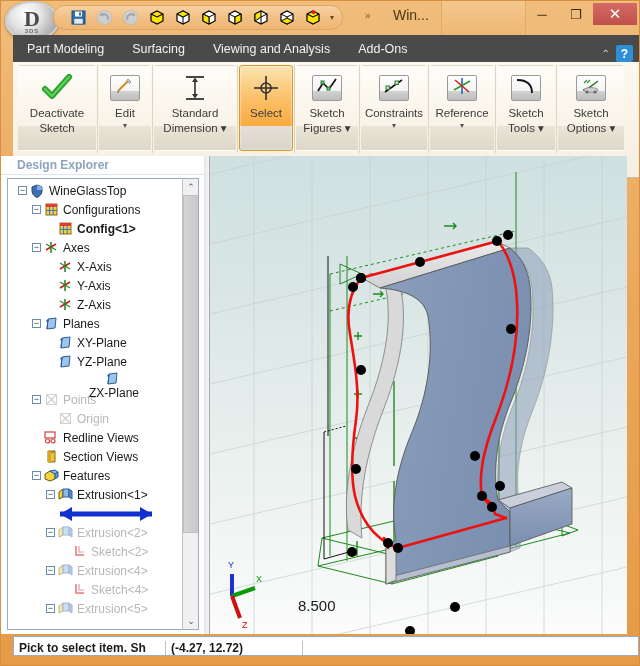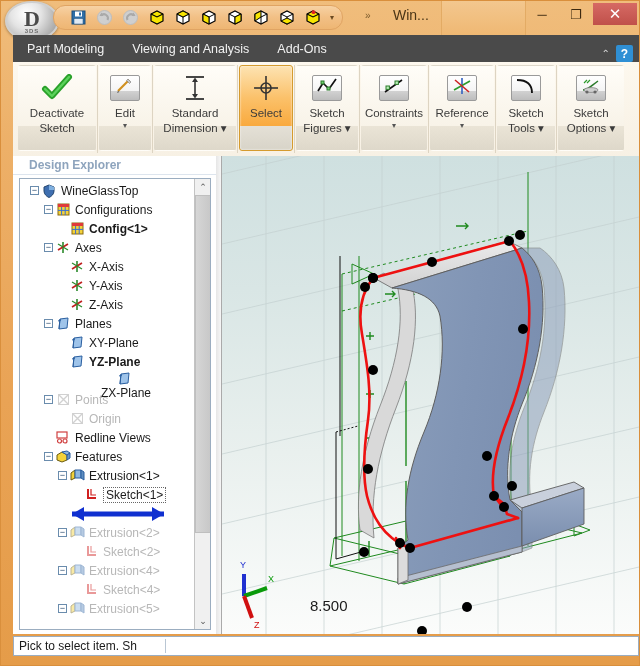--- a/index.html
+++ b/index.html
@@ -131,21 +131,21 @@
   .rbtn .rcaret { font-size: 8px; color:#555; margin-top:1px; }
 
   .icon-box {
     width:30px;height:26px;border:1px solid #9a9a9a;border-radius:2px;
     background: linear-gradient(180deg,#ffffff 0%,#f4f4f4 62%,#d2d2d2 62%,#bdbdbd 100%);
     display:flex;align-items:flex-start;justify-content:center;padding-top:1px;
   }
 
   
   #main {
-    position: absolute; left: 12px; top: 155px; width: 626px; height: 478px;
+    position: absolute; left: 0; top: 155px; width: 626px; height: 478px;
     display: flex; background:#fff;
   }
 
   
   #explorer { width: 203px; height: 478px; background:#fff; position:relative; }
   #explorer-title {
     height: 19px; padding: 2px 0 0 16px;
     font-size: 12px; font-weight: bold; color: #8ea4bd;
     font-family: "Liberation Sans", sans-serif;
     border-bottom: 1px solid #dde5ee;
@@ -192,21 +192,21 @@
   #viewport {
     flex: 1; position: relative; overflow: hidden;
     background: linear-gradient(180deg,#cfe0e0 0%,#d9e6e5 28%,#e9f0ee 62%,#fbfcfb 100%);
     border-left:1px solid #aaa;
   }
   #viewport svg { position:absolute; left:0; top:0; }
 
   
   #statusbar {
     position:absolute; left:12px; top:635px; width:626px; height:20px;
-    background:#fff; border:1px solid #9badc0; display:flex; align-items:center;
+    background:#fff; border:1px solid #9badc0; display:flex; align-items:flex-end;font-weight:bold;
   }
   .sbcell {
     font-size:12px; color:#1a1a1a; display:flex; align-items:center;
     padding: 0 5px; border-right:1px solid #b9c6d3; overflow:hidden; white-space:nowrap;
   }
   #sb-hint { width: 152px; }
   #sb-state { width: 148px; }
   #sb-coord { width: 137px; }
   #sb-blank { flex:1; border-right:none; }
 </style>
@@ -304,20 +304,21 @@
 
     <div id="win-controls">
       <div class="win-btn">─</div>
       <div class="win-btn">❐</div>
       <div class="win-btn close">✕</div>
     </div>
   </div>
 
   <div id="ribbon-tabs">
     <div class="rtab">Part Modeling</div>
+    <div class="rtab">Surfacing</div>
     <div class="rtab">Viewing and Analysis</div>
     <div class="rtab">Add-Ons</div>
     <div id="ribbon-right">
       <span id="collapse-caret">⌃</span>
       <span id="help-btn">?</span>
     </div>
   </div>
 
   <div id="ribbon">
 
@@ -562,21 +563,21 @@
               <span class="nospace"></span>
               <span class="ticon">
                 <svg width="13" height="14" viewBox="0 0 13 14">
                   <path d="M3 2 L11 1 L10 11 L2 12 Z" fill="#9fc4ea" stroke="#2a5fa0"></path>
                   <path d="M3 2 L2 12" stroke="#2a5fa0"></path>
                   <path d="M1 4 L4 3" stroke="#2a5fa0"></path>
                 </svg>
               </span>
               <span class="tlabel">XY-Plane</span>
             </div>
-            <div class="tnode" style="padding-left: 38px; font-weight: bold;">
+            <div class="tnode" style="padding-left: 38px;">
               <span class="nospace"></span>
               <span class="ticon">
                 <svg width="13" height="14" viewBox="0 0 13 14">
                   <path d="M3 2 L11 1 L10 11 L2 12 Z" fill="#9fc4ea" stroke="#2a5fa0"></path>
                   <path d="M3 2 L2 12" stroke="#2a5fa0"></path>
                   <path d="M1 4 L4 3" stroke="#2a5fa0"></path>
                 </svg>
               </span>
               <span class="tlabel">YZ-Plane</span>
             </div>
@@ -616,50 +617,51 @@
               <span class="ticon">
                 <svg width="15" height="13" viewBox="0 0 15 13">
                   <rect x="1" y="1" width="10" height="6" fill="none" stroke="#d04040" stroke-width="1.2"></rect>
                   <circle cx="3.5" cy="10" r="2" fill="none" stroke="#d04040" stroke-width="1.2"></circle>
                   <circle cx="9" cy="10" r="2" fill="none" stroke="#d04040" stroke-width="1.2"></circle>
                 </svg>
               </span>
               <span class="tlabel">Redline Views</span>
             </div>
             <div class="tnode" style="padding-left: 24px;">
+              <span class="nospace"></span>
+              <span class="ticon">
+                <svg width="13" height="14" viewBox="0 0 13 14">
+                  <path d="M3 1 L10 1 L10 12 L3 12 Z" fill="#f0c43a" stroke="#8a6a10"></path>
+                  <path d="M3 1 L6 3 L6 13 L3 12 Z" fill="#d8a820"></path>
+                  <path d="M6 3 L10 1" stroke="#8a6a10"></path>
+                </svg>
+              </span>
+              <span class="tlabel">Section Views</span>
+            </div>
+            <div class="tnode" style="padding-left: 24px;">
               <span class="expander">−</span>
               <span class="ticon">
                 <svg width="15" height="13" viewBox="0 0 15 13">
                   <path d="M1 5 L6 2 L11 5 L11 10 L6 12 L1 10 Z" fill="#f3d23a" stroke="#6a5a10"></path>
                   <path d="M6 2 L11 1 L14 3 L11 5 Z" fill="#8fb8e0" stroke="#2a5fa0"></path>
                   <path d="M11 5 L14 3 L14 8 L11 10 Z" fill="#6a96c8" stroke="#2a5fa0"></path>
                 </svg>
               </span>
               <span class="tlabel">Features</span>
             </div>
             <div class="tnode" style="padding-left: 38px;">
               <span class="expander">−</span>
               <span class="ticon">
                 <svg width="15" height="13" viewBox="0 0 15 13">
                   <path d="M1 4 L5 1 L5 9 L1 11 Z" fill="#f3d23a" stroke="#6a5a10"></path>
                   <path d="M5 1 L11 1 L11 9 L5 9 Z" fill="#8fb8e0" stroke="#2a5fa0"></path>
                   <path d="M11 1 L14 3 L14 11 L11 9 Z" fill="#5f8ec0" stroke="#2a5fa0"></path>
                 </svg>
               </span>
               <span class="tlabel">Extrusion&lt;1&gt;</span>
-            </div>
-            <div class="tnode sel" style="padding-left: 52px;">
-              <span class="nospace"></span>
-              <span class="ticon">
-                <svg width="13" height="13" viewBox="0 0 13 13">
-                  <path d="M3 1 L3 10 L11 10" stroke="#d02020" stroke-width="2" fill="none"></path>
-                  <path d="M6 1 L6 7 L11 7" stroke="#d02020" stroke-width="1.2" fill="none"></path>
-                </svg>
-              </span>
-              <span class="tlabel">Sketch&lt;1&gt;</span>
             </div>
             <div class="tnode" style="padding-left: 38px;">
               <svg width="120" height="16" viewBox="0 0 120 16">
                 <line x1="14" y1="8" x2="106" y2="8" stroke="#1030d0" stroke-width="5"></line>
                 <path d="M14 8 L26 1 L26 15 Z" fill="#1030d0"></path>
                 <path d="M106 8 L94 1 L94 15 Z" fill="#1030d0"></path>
               </svg>
             </div>
             <div class="tnode dim" style="padding-left: 38px;">
               <span class="expander">−</span>
@@ -934,15 +936,16 @@
           <text x="18" y="412" font-size="9" fill="#2030d0" font-family="Liberation Sans, sans-serif">Y</text>
           <text x="46" y="426" font-size="9" fill="#0a9a0a" font-family="Liberation Sans, sans-serif">X</text>
           <text x="32" y="472" font-size="9" fill="#d01010" font-family="Liberation Sans, sans-serif">Z</text>
         </g>
       </svg>
     </div>
   </div>
 
   <div id="statusbar">
     <div class="sbcell" id="sb-hint">Pick to select item. Sh</div>
+    <div class="sbcell" id="sb-coord">(-4.27, 12.72)</div>
     <div class="sbcell" id="sb-blank"></div>
   </div>
 </div>
 
 </body></html>

